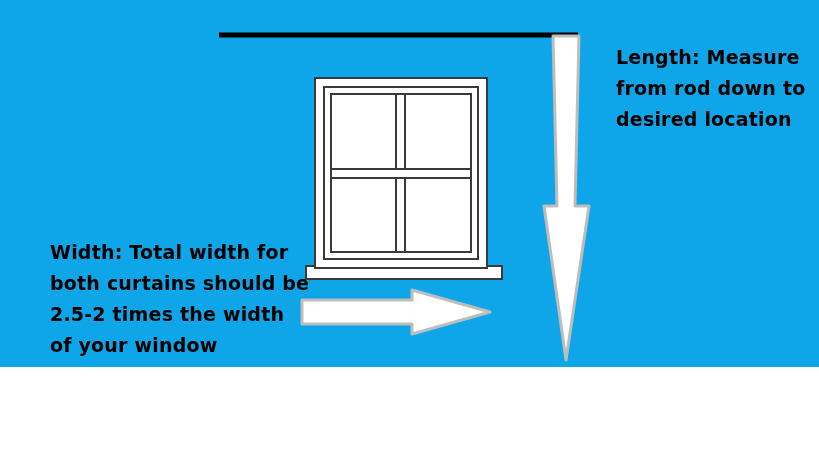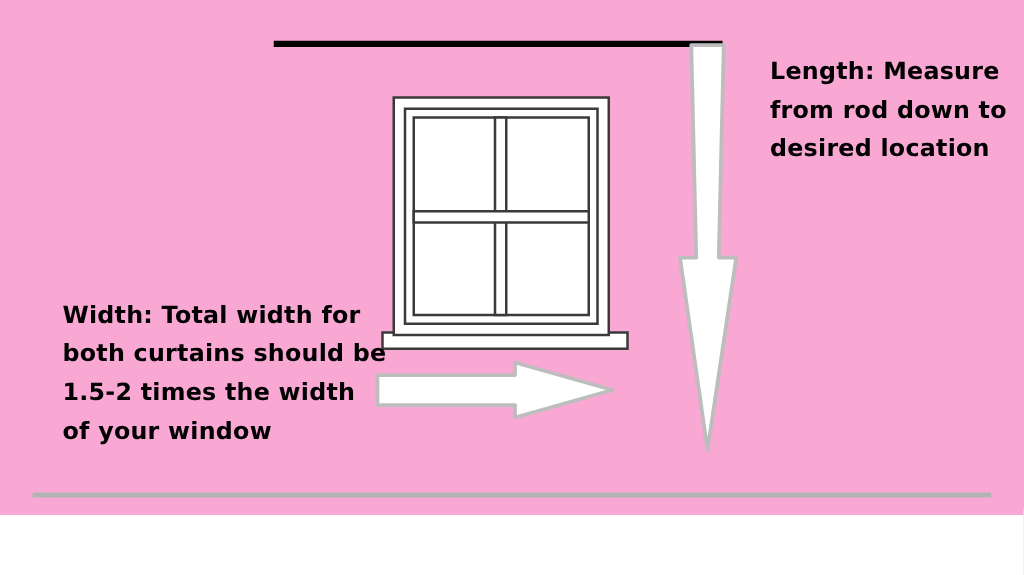--- a/index.html
+++ b/index.html
@@ -3,22 +3,22 @@
 <meta charset="utf-8">
 <style>
   html, body {
     margin: 0;
     padding: 0;
     background: #ffffff;
   }
   #canvas {
     position: relative;
     width: 819px;
-    height: 412px;
-    background: #f9a8d4;
+    height: 367px;
+    background: #0ea5e9;
     overflow: hidden;
     font-family: "DejaVu Sans", sans-serif;
   }
   .annotation {
     position: absolute;
     font-family: "DejaVu Sans", sans-serif;
     font-weight: bold;
     font-size: 19px;
     line-height: 31px;
     color: #000000;
@@ -66,15 +66,15 @@
 
     <rect x="331" y="169" width="140" height="9" fill="#ffffff" stroke="#3a3a3a" stroke-width="2"></rect>
 
     <polygon points="553,36 579,36 575,206 589,206 566,360 544,206 557,206" fill="#ffffff" stroke="#bdbdbd" stroke-width="3" stroke-linejoin="round"></polygon>
 
     <polygon points="302,300 412,300 412,290 490,312 412,334 412,324 302,324" fill="#ffffff" stroke="#bdbdbd" stroke-width="3" stroke-linejoin="round"></polygon>
   </svg>
 
   <div class="annotation" id="length-note">Length: Measure from rod down to desired location</div>
 
-  <div class="annotation" id="width-note">Width: Total width for both curtains should be 1.5-2 times the width of your window</div>
+  <div class="annotation" id="width-note">Width: Total width for both curtains should be 2.5-2 times the width of your window</div>
 
 </div>
 
 </body></html>

